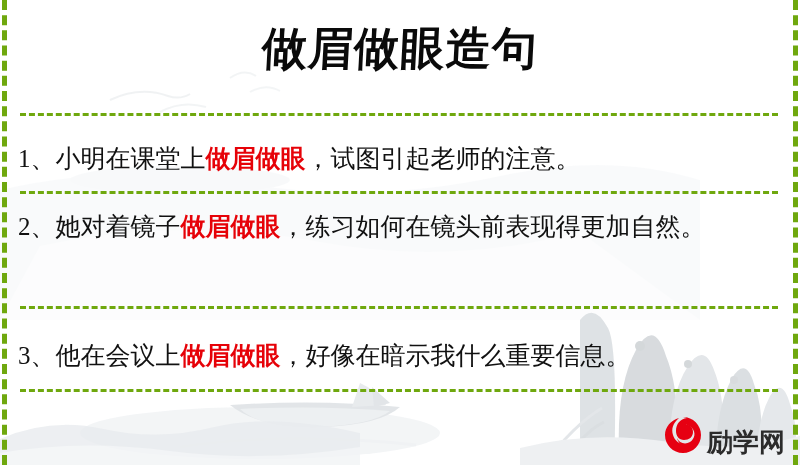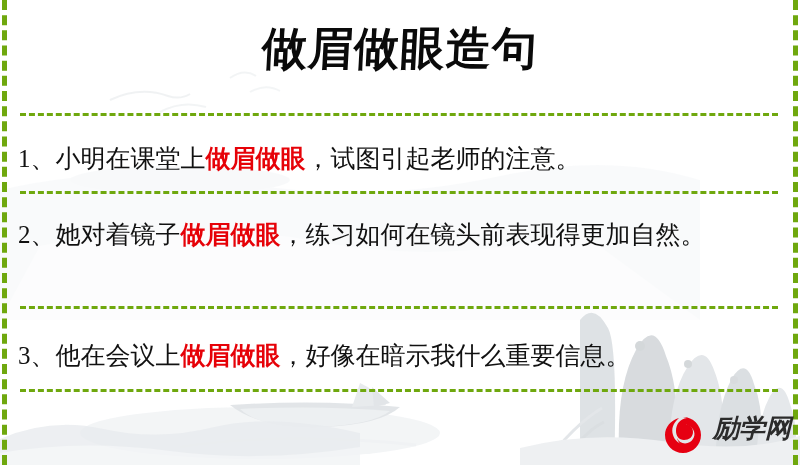--- a/index.html
+++ b/index.html
@@ -102,32 +102,31 @@
     line-height: 38px;
     color: #111111;
     z-index: 2;
     white-space: normal;
   }
   .row .kw {
     color: #e60208;
     font-weight: bold;
   }
   .row-1 { top: 140px; }
-  .row-2 { top: 208px; margin-top: 8px; }
+  .row-2 { top: 208px; }
   .row-3 { top: 337px; }
 
   
   .logo {
     position: absolute;
     left: 663px; top: 415px;
     display: flex;
-    align-items: flex-start;
-    gap: 10px;
+    align-items: flex-end;
+    gap: 4px;
     z-index: 4;
-    font-style: italic;
   }
   .logo-mark {
     width: 40px; height: 40px;
     display: block;
   }
   .logo-text {
     font-family: "Liberation Sans", "DejaVu Sans", sans-serif;
     font-size: 26px;
     font-weight: bold;
     color: #2b2b2b;

